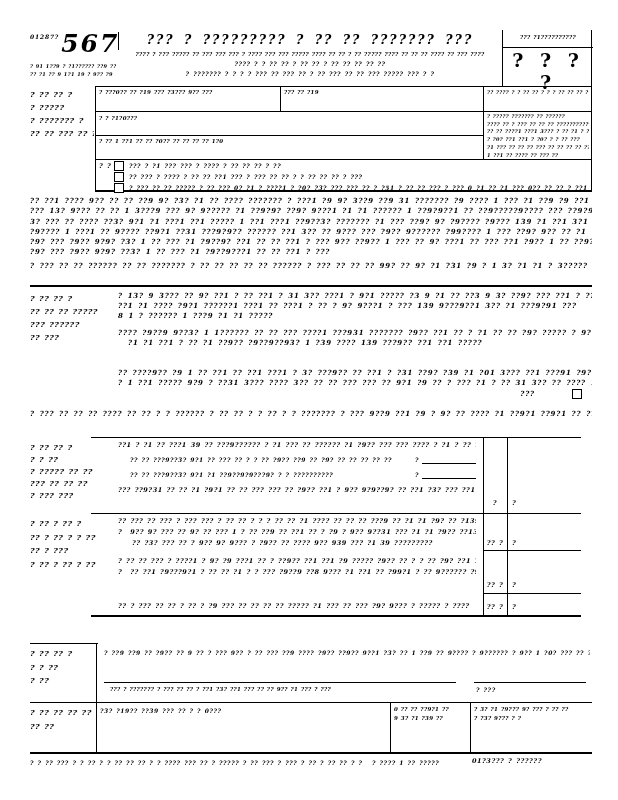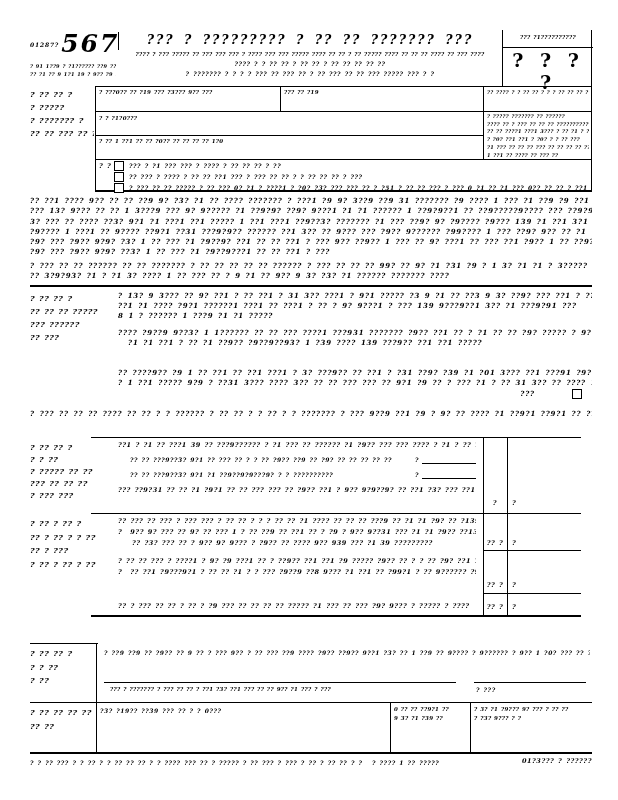--- a/index.html
+++ b/index.html
@@ -14,21 +14,21 @@
   .s5{font-size:5px;line-height:7.7px;letter-spacing:.3px;word-spacing:.5px;}
   .s55{font-size:5.5px;line-height:8.5px;letter-spacing:.3px;word-spacing:.5px;}
   .s6{font-size:6px;line-height:9px;letter-spacing:.5px;word-spacing:1px;}
   .s65{font-size:6.5px;line-height:9.5px;letter-spacing:.5px;word-spacing:1px;}
   .s7{font-size:7px;line-height:10.3px;}
   .s8{font-size:8px;line-height:13px;letter-spacing:.4px;word-spacing:.8px;}
   .center{text-align:center;}
   .cb{display:inline-block;width:8px;height:8px;border:1px solid #000;background:#fff;flex:0 0 auto;}
   .cbrow{display:flex;align-items:flex-start;gap:5px;}
   .entry{display:inline-block;height:8px;border-bottom:1px solid #000;}
-  .formnum{display:flex;align-items:center;gap:2px;}
+  .formnum{display:flex;align-items:flex-start;gap:2px;}
   .big567{font-size:25px;line-height:22px;font-style:italic;font-weight:700;letter-spacing:2px;}
   .yearbig{font-size:19px;font-weight:700;letter-spacing:5px;}
   .ttl{font-size:12.5px;letter-spacing:2px;word-spacing:3px;}
 </style>
 </head>
 <body>
 
 <div id="page">
 
   <div class="abs formnum" style="left:30px;top:33px;">
@@ -106,21 +106,20 @@
   <div class="abs" style="left:30px;top:196px;width:562px;">
     <div class="g s7">?? ??1 ???? 9?? ?? ?? ??9 9? ?3? ?1 ?? ???? ??????? ? ???1 ?9 9? 3??9 ??9 31 ??????? ?9 ???? 1 ??? ?1 ??9 ?9 ??1 ?? 9?9? ???1 ?? ??9?9? ???1 ??</div>
     <div class="g s7">??? 13? 9??? ?? ?? 1 3???9 ??? 9? 9????? ?1 ??9?9? ??9? 9???1 ?1 ?1 ?????? 1 ??9?9??1 ?? ??9?????9???? ??? ??9?9? ?? ?1 ?? ??? 9?? ???1 ??</div>
     <div class="g s7">3? ??? ?? ???? ??3? 9?1 ?1 ???1 ??1 ????? 1 ??1 ???1 ??9??3? ??????? ?1 ??? ??9? 9? ?9???? ?9??? 139 ?1 ??1 3?1 ??? ?? 9?? ??9 ??1 ?? 9??</div>
     <div class="g s7">?9???? 1 ???1 ?? 9???? ??9?1 ??31 ???9?9?? ?????? ??1 3?? ?? 9??? ??? ?9?? 9?????? ?99???? 1 ??? ??9? 9?? ?? ?1 ?9?? ?? ?? 9?? ??? ?1 ?9??</div>
     <div class="g s7">?9? ??? ?9?? 9?9? ?3? 1 ?? ??? ?1 ?9??9? ??1 ?? ?? ??1 ? ??? 9?? ??9?? 1 ??? ?? 9? ???1 ?? ??? ??1 ?9?? 1 ?? ??9?? 9?9?? 99?1 ?? ?3? ?9? ??</div>
     <div class="g s7">?9? ??? ?9?? 9?9? ??3? 1 ?? ??? ?1 ?9??9???1 ?? ?? ??1 ? ???</div>
   </div>
   <div class="abs" style="left:30px;top:261px;width:562px;">
     <div class="g s7">? ??? ?? ?? ?????? ?? ?? ??????? ? ?? ?? ?? ?? ?? ?????? ? ??? ?? ?? ?? 99? ?? 9? ?1 ?31 ?9 ? 1 3? ?1 ?1 ? 3????? 9? ?? ? 1 ???? ?? ?9? 9?</div>
-    <div class="g s7">?? 3?9?93? ?1 ? ?1 3? ???? 1 ?? ??? ?? ? 9 ?1 ?? 9?? 9 3? ?3? ?1 ?????? ??????? ????</div>
   </div>
   <div class="hl2" style="left:30px;top:285px;width:562px;"></div>
 
   <div class="abs" style="left:30px;top:292px;width:86px;">
     <div class="g s8">? ?? ?? ?</div>
     <div class="g s8">?? ?? ?? ?????</div>
     <div class="g s8">??? ??????</div>
     <div class="g s8">?? ???</div>
   </div>
   <div class="abs" style="left:118px;top:291px;width:474px;">
@@ -242,15 +241,15 @@
   <div class="abs" style="left:474px;top:705px;width:116px;">
     <div class="g s55">? 3? ?1 ?9??? 9? ??? ? ?? ??</div>
     <div class="g s55">? ?3? 9??? ? ?</div>
   </div>
   <div class="abs" style="left:474px;top:722px;width:116px;height:28px;"></div>
 
   <div class="hl2" style="left:30px;top:752px;width:562px;"></div>
 
   <div class="abs g s6" style="left:30px;top:758px;width:335px;">? ? ?? ??? ? ? ?? ? ? ?? ?? ?? ? ? ???? ??? ?? ? ????? ? ?? ??? ? ??? ? ?? ? ?? ?? ? ? ?? ? ?</div>
   <div class="abs g s6" style="left:372px;top:758px;width:95px;">? ???? 1 ?? ?????</div>
-  <div class="abs g s65" style="left:472px;top:757px;width:120px;text-align:right;">01?3??? ? ??????</div>
+  <div class="abs g s65" style="left:472px;top:757px;width:120px;text-align:left;">01?3??? ? ??????</div>
 
 </div>
 
 </body></html>

